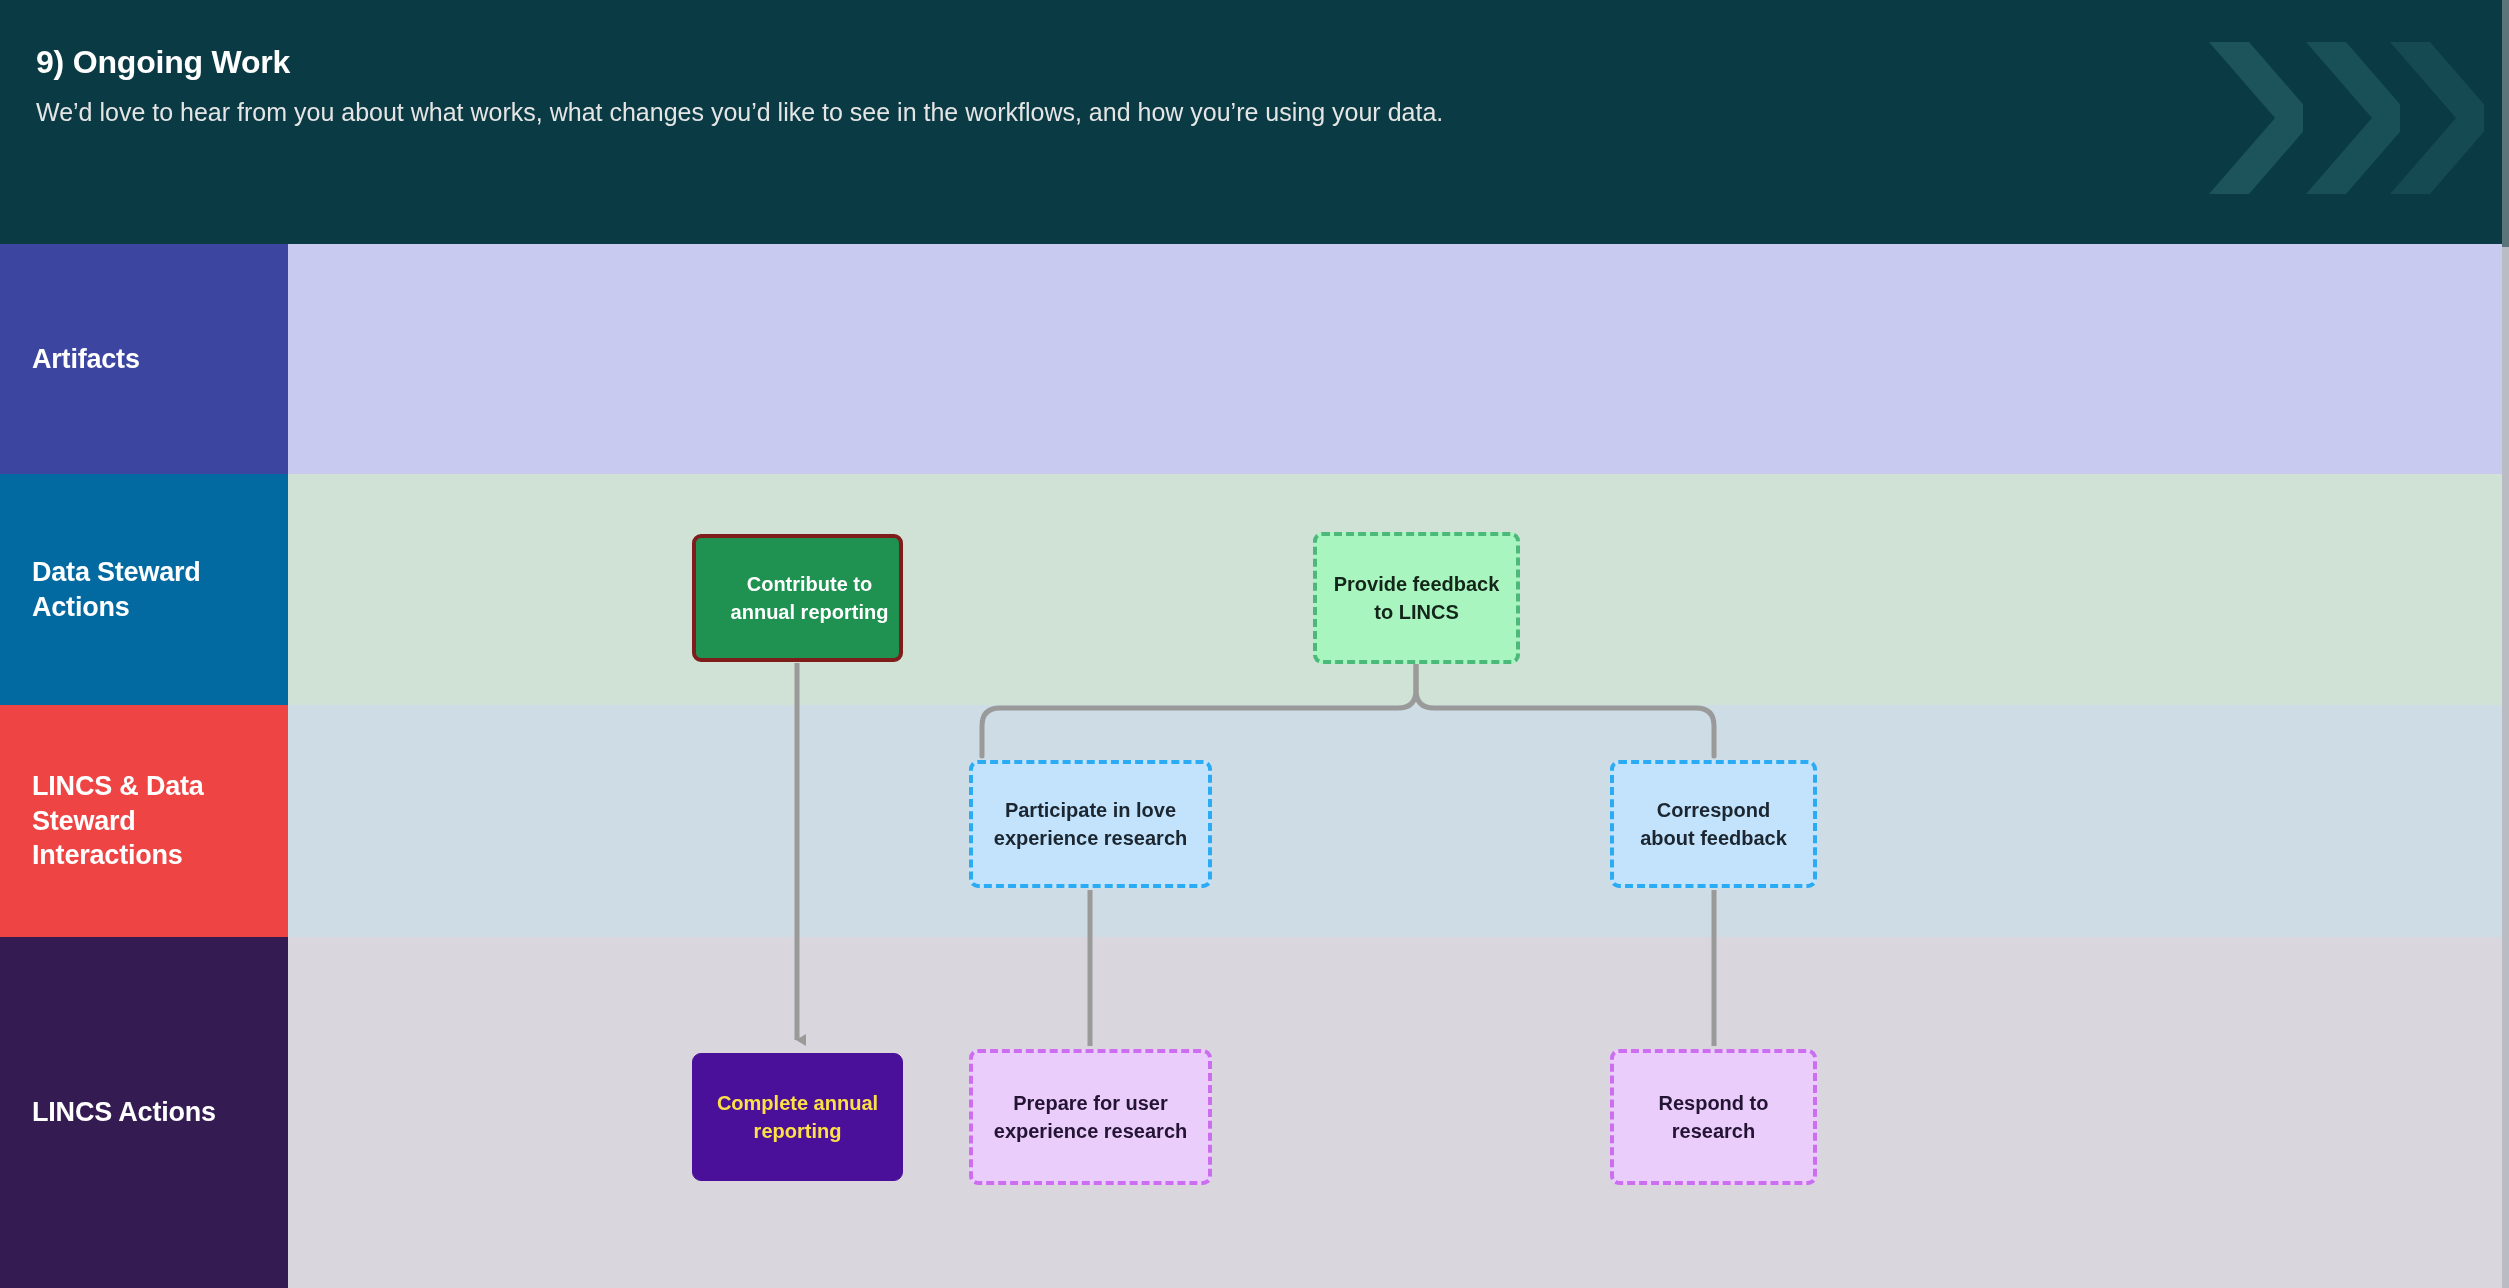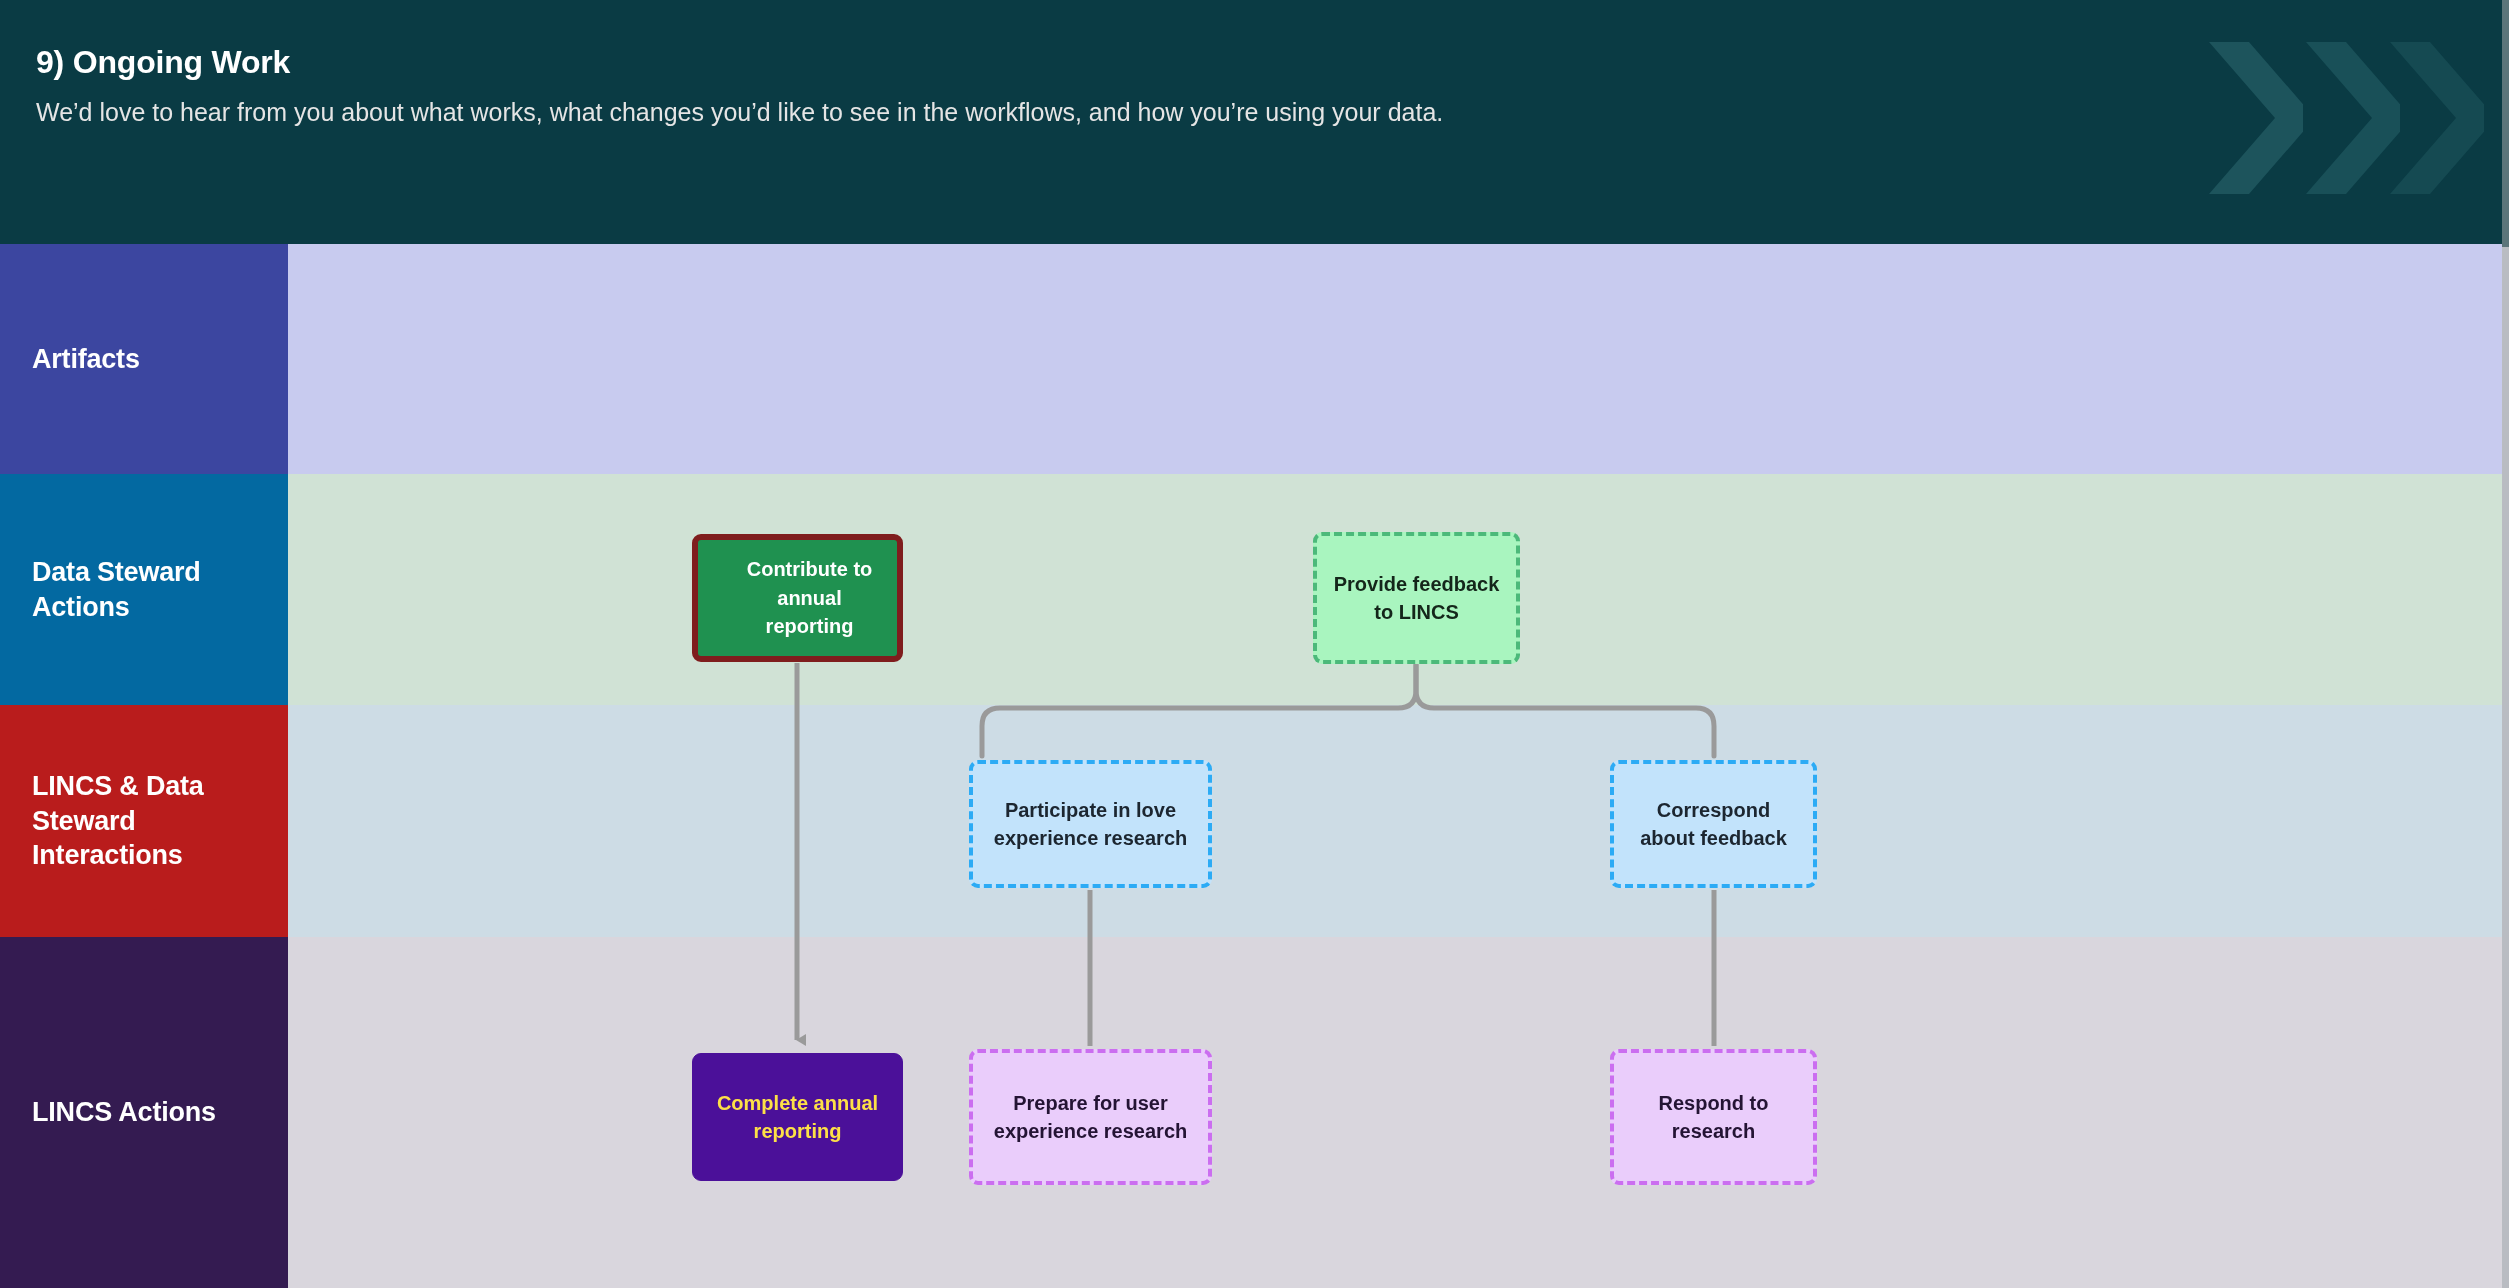--- a/index.html
+++ b/index.html
@@ -83,21 +83,21 @@
 
   #lane-artifacts      { top: 244px;  height: 230px; }
   #lane-artifacts      .lane-label { background: #3c46a0; }
   #lane-artifacts      .lane-body  { background: #c8cbef; }
 
   #lane-steward        { top: 474px;  height: 231px; }
   #lane-steward        .lane-label { background: #0369a1; }
   #lane-steward        .lane-body  { background: #d0e2d5; }
 
   #lane-interactions   { top: 705px;  height: 232px; }
-  #lane-interactions   .lane-label { background: #b91c1c; }
+  #lane-interactions   .lane-label { background: #ef4444; }
   #lane-interactions   .lane-body  { background: #cddce5; }
 
   #lane-lincs-actions  { top: 937px;  height: 351px; }
   #lane-lincs-actions  .lane-label { background: #341b51; }
   #lane-lincs-actions  .lane-body  { background: #d9d6dd; }
 
   
   #connectors {
     position: absolute;
     left: 0; top: 0;
@@ -115,21 +115,21 @@
     border-radius: 9px;
     font-size: 20px;
     font-weight: bold;
     line-height: 1.42;
     padding: 6px 10px;
     white-space: pre-line;
   }
   .node-solid-green {
     background: #1f9150;
     color: #ffffff;
-    border: 6px solid #7f1d1d;
+    border: 4px solid #7f1d1d;
     padding-left: 34px;
   }
   .node-dashed-green {
     background: #a9f5bf;
     color: #14261a;
     border: 4px dashed #4cb97a;
   }
   .node-dashed-blue {
     background: #c2e3fb;
     color: #1c2630;

